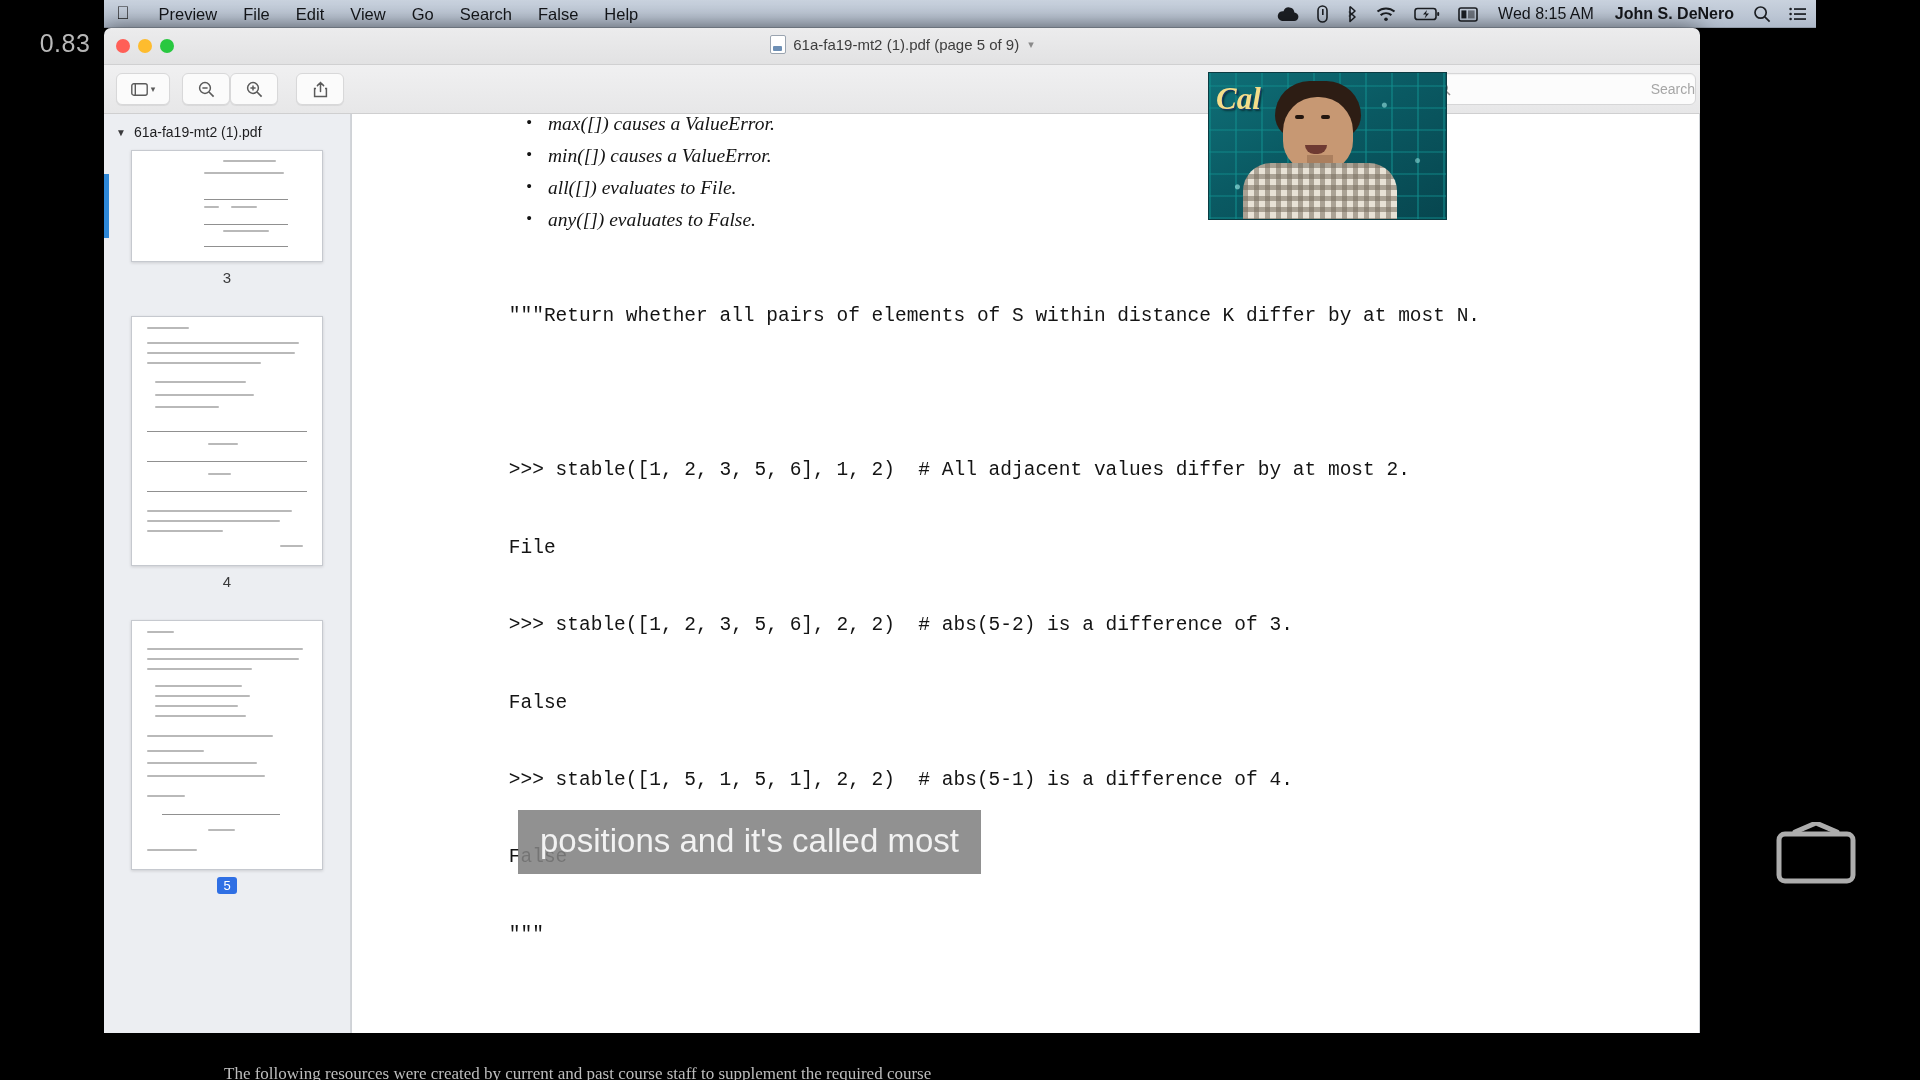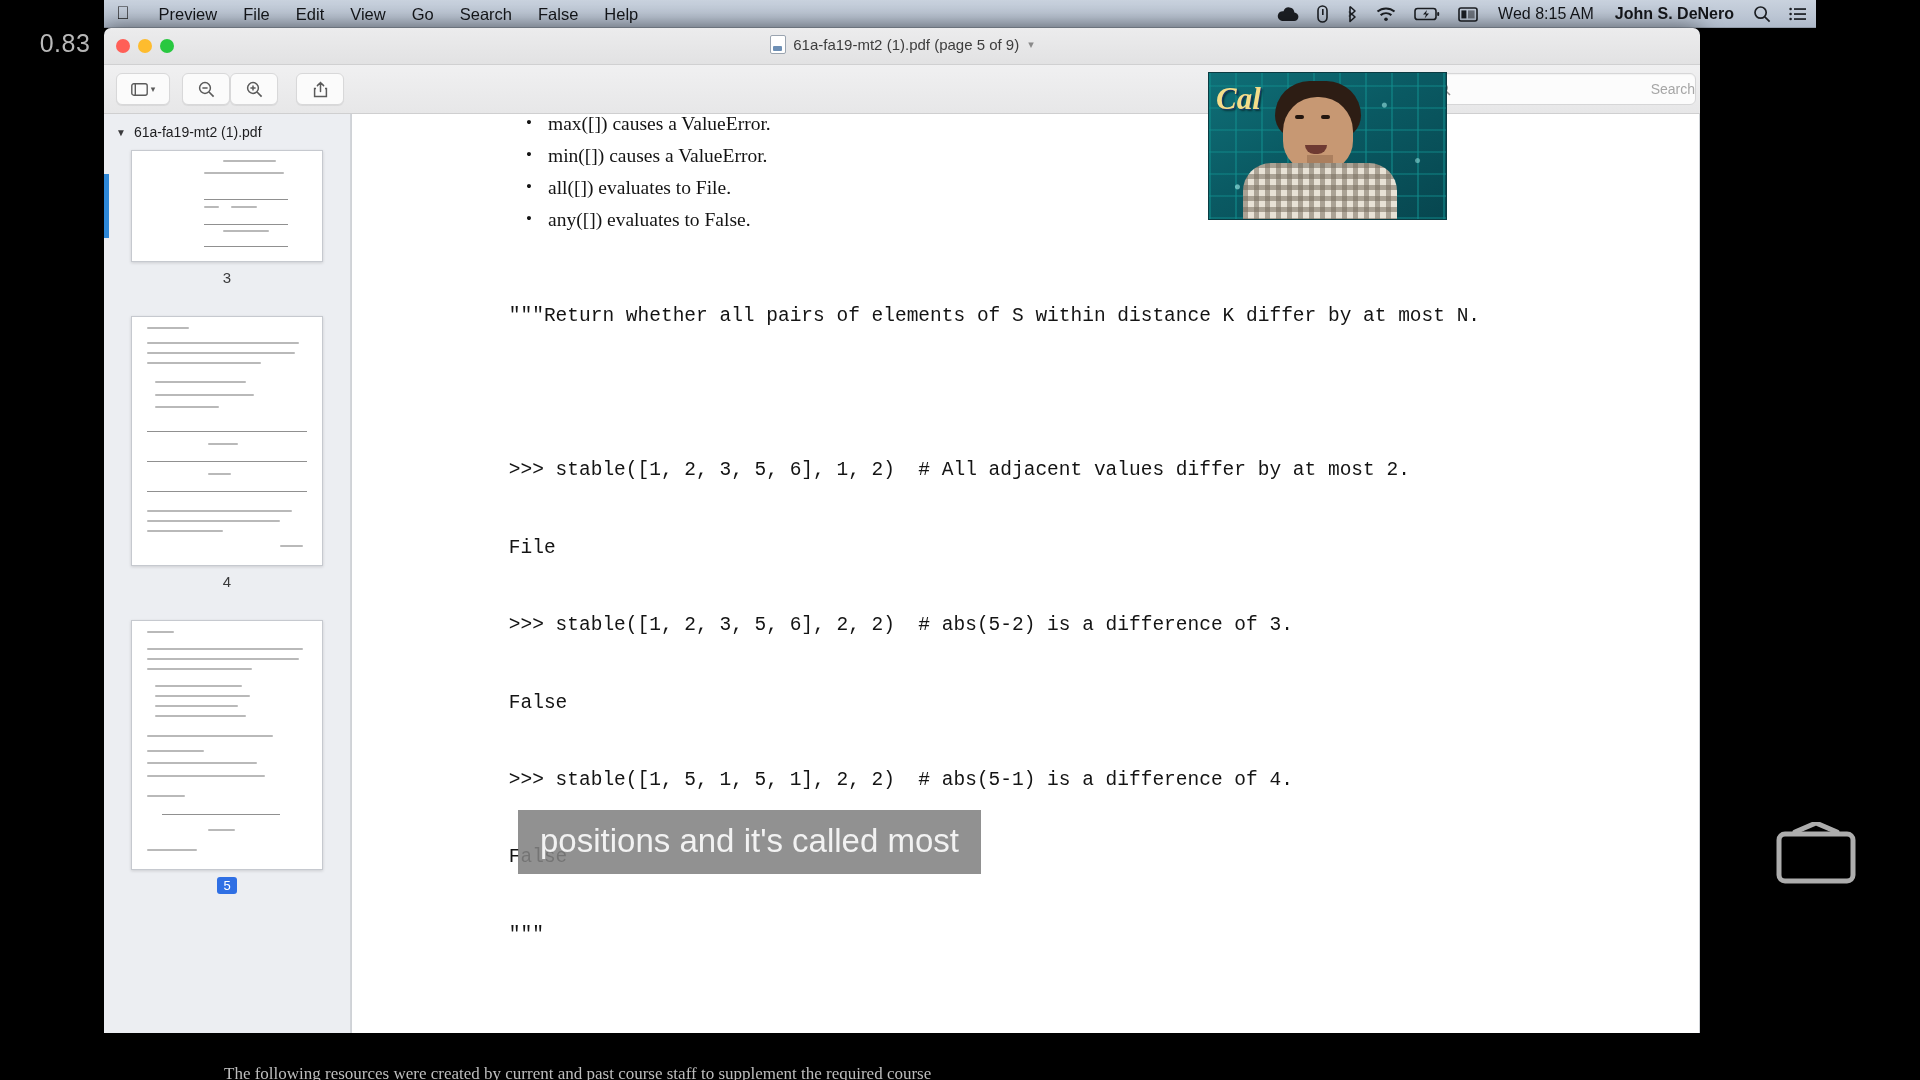--- a/index.html
+++ b/index.html
@@ -461,21 +461,21 @@
             <div class="line" style="left:8%;top:92%;width:26%;"></div>
           </div>
           <div class="pgnum sel">5</div>
         </div>
       </div>
 
       <div class="doc">
         <div class="page">
           <div class="content">
 
-            <ul class="bullets serif" style="padding:0;margin:0 12px 0 196px;">
+            <ul class="bullets serif" style="padding:0;margin:0 12px 0 196px;font-style:italic;">
               <li>max([]) causes a ValueError.</li>
               <li>min([]) causes a ValueError.</li>
               <li>all([]) evaluates to File.</li>
               <li>any([]) evaluates to False.</li>
             </ul>
 
             <div style="height:16px;"></div>
 
             <div class="code">
               <div>    """Return whether all pairs of elements of S within distance K differ by at most N.</div>

